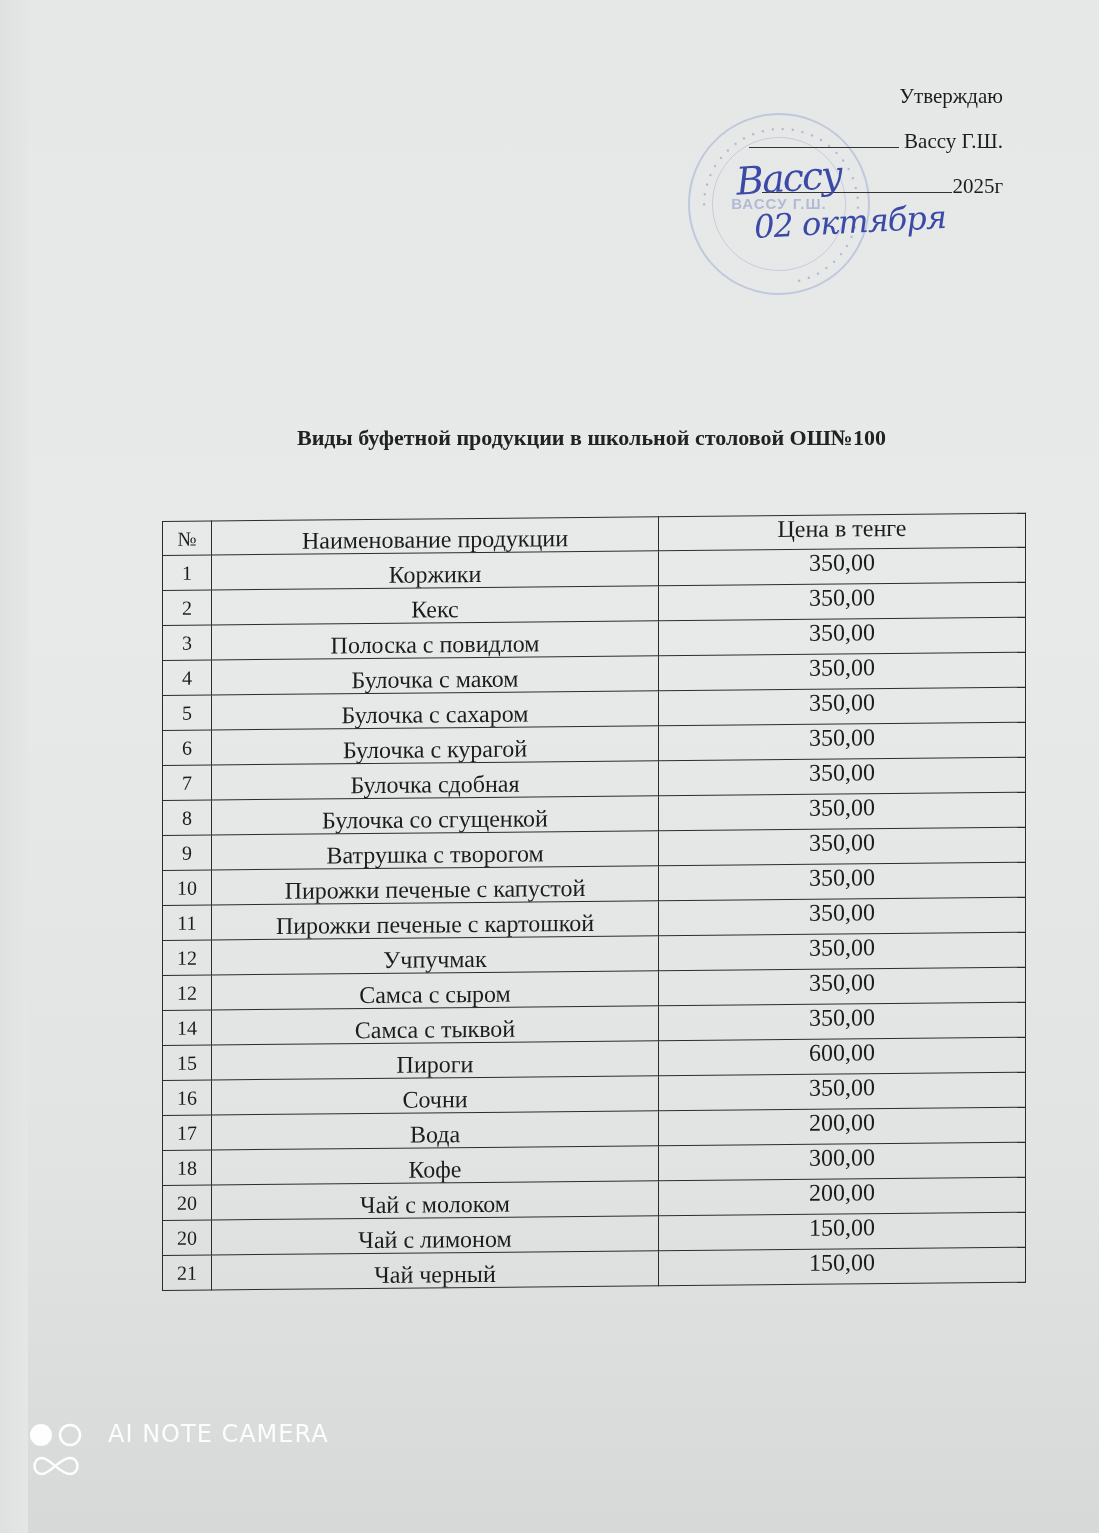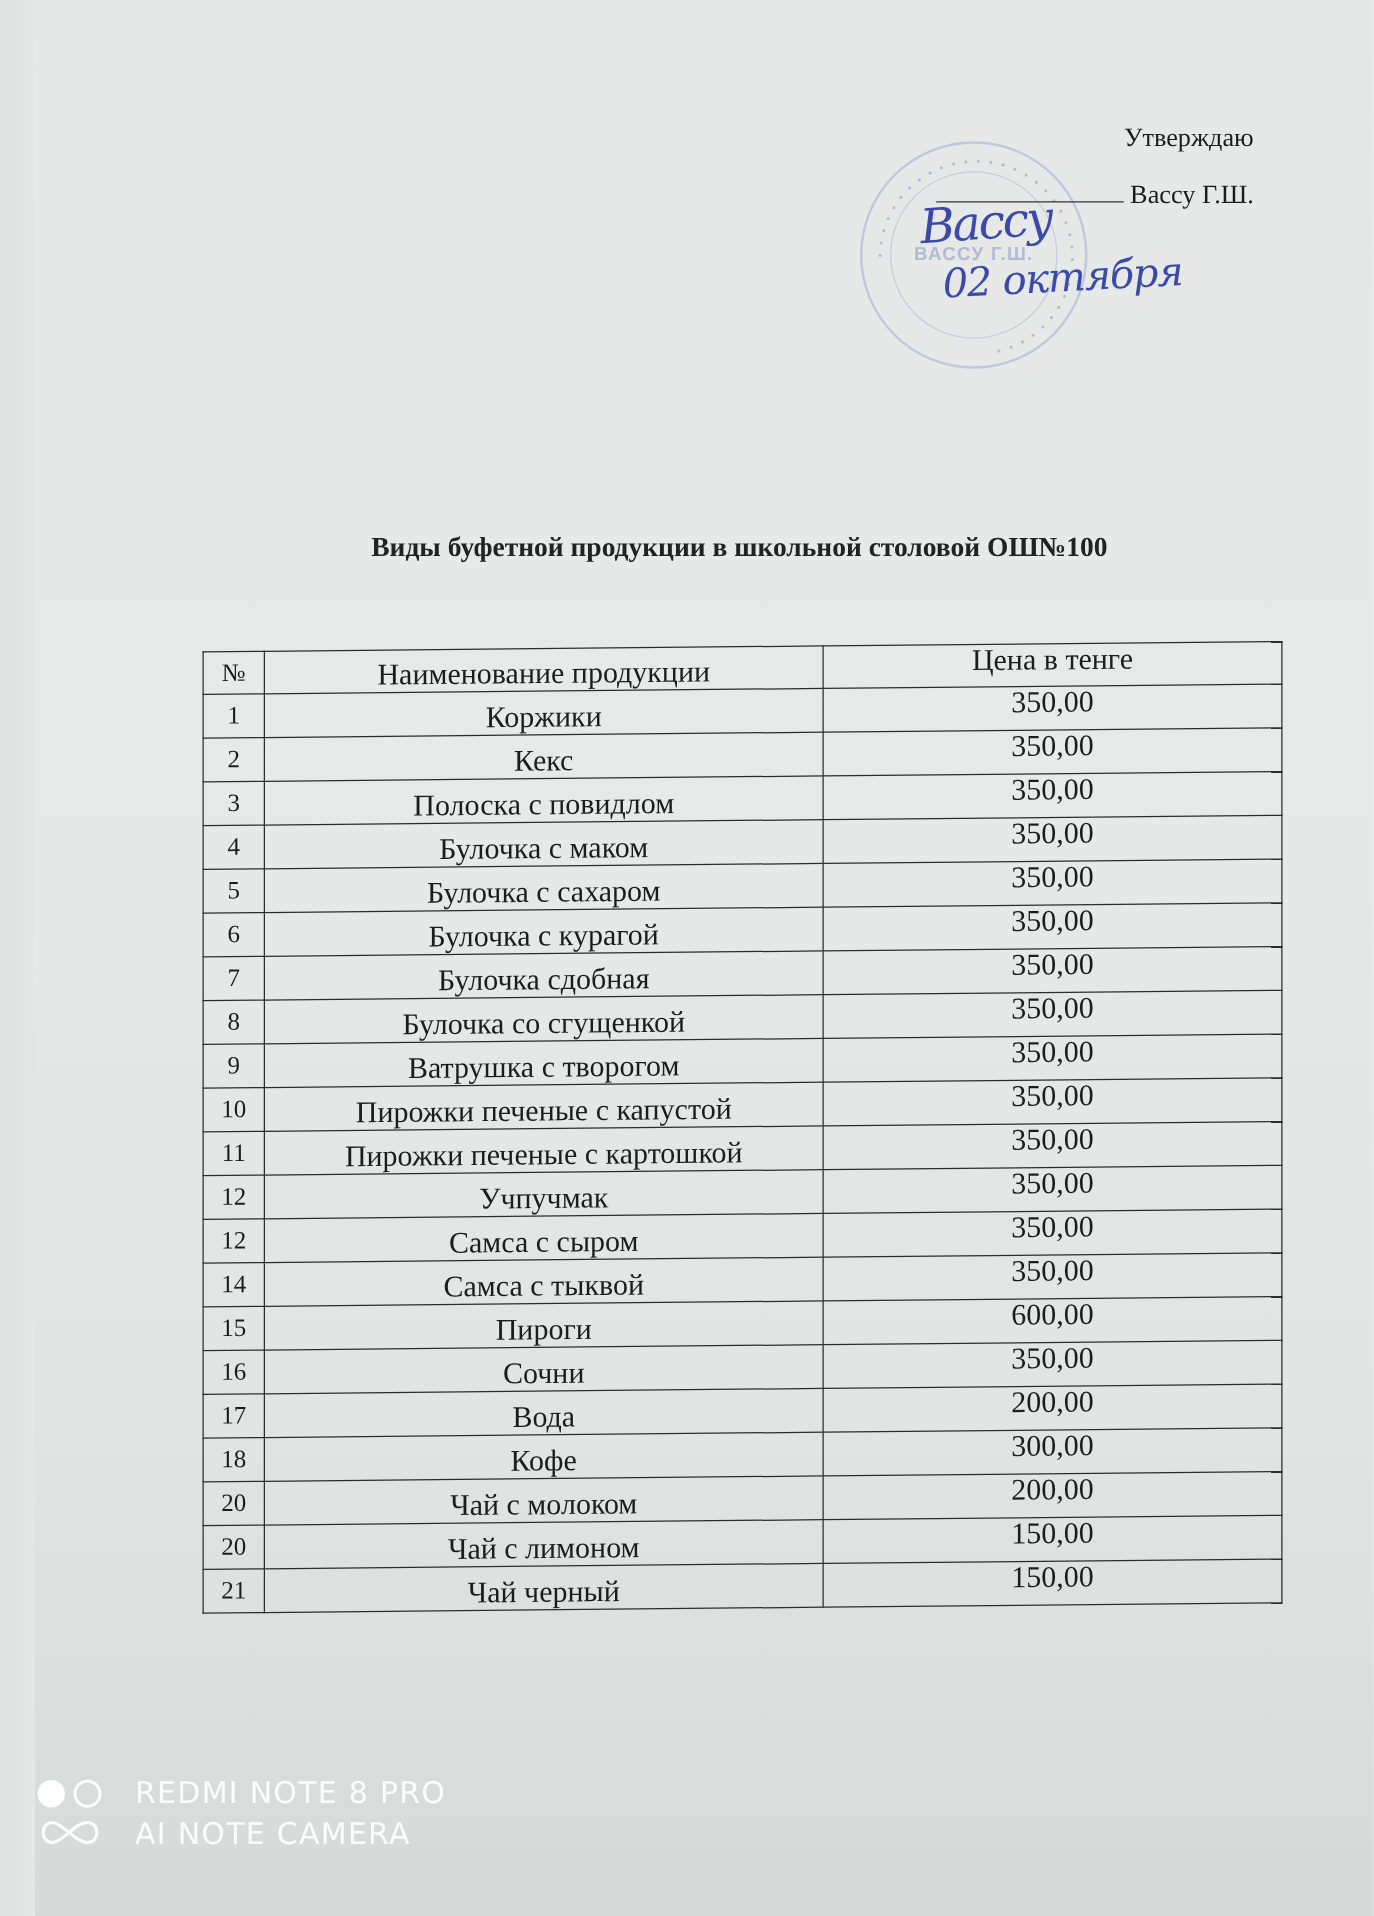--- a/index.html
+++ b/index.html
@@ -23,21 +23,20 @@
 
     
     .approval {
       position: absolute;
       right: 96px;
       top: 86px;
       text-align: right;
       font-size: 21px;
       line-height: 1;
       z-index: 3;
-      margin-top: 14px;
     }
     .approval .line {
       display: block;
       height: 45px;
     }
     .approval .sign-line {
       position: relative;
     }
     .approval .date-line {
       position: relative;
@@ -210,20 +209,21 @@
     <text font-family="Liberation Sans, sans-serif" font-size="9" fill="rgba(110,130,190,0.45)" letter-spacing="2">
       <textPath href="#ringPath">• • • • • • • • • • • • • • • • • • • • • • • • • • • • • • • • • • •</textPath>
     </text>
   </svg>
   <div class="stamp-center">ВАССУ Г.Ш.</div>
 </div>
 
 <div class="approval">
   <span class="line">Утверждаю</span>
   <span class="line sign-line"><span class="underline"></span> <span>Вассу Г.Ш.</span></span>
+  <span class="line date-line"><span class="date-underline"></span><span>2025г</span></span>
 </div>
 
 <div class="signature">Вассу</div>
 <div class="handwritten-date">02 октября</div>
 
 <div class="doc-title">Виды буфетной продукции в школьной столовой ОШ№100</div>
 
 <div class="table-wrap">
   <table>
     <thead>
@@ -343,16 +343,15 @@
   </table>
 </div>
 
 <div class="watermark">
   <svg class="wm-icon" viewBox="0 0 60 60">
     <circle cx="13" cy="15" r="11" fill="rgba(255,255,255,0.95)"></circle>
     <circle cx="42" cy="15" r="10" fill="none" stroke="rgba(255,255,255,0.95)" stroke-width="2.5"></circle>
     <path d="M14,38 C4,38 4,54 14,54 C22,54 32,38 42,38 C52,38 52,54 42,54 C32,54 22,38 14,38 Z" fill="none" stroke="rgba(255,255,255,0.95)" stroke-width="2.5"></path>
   </svg>
   <div class="wm-text">
-    <div>REDMI NOTE 8 PRO</div>
     <div>AI NOTE CAMERA</div>
   </div>
 </div>
 
 </body></html>

